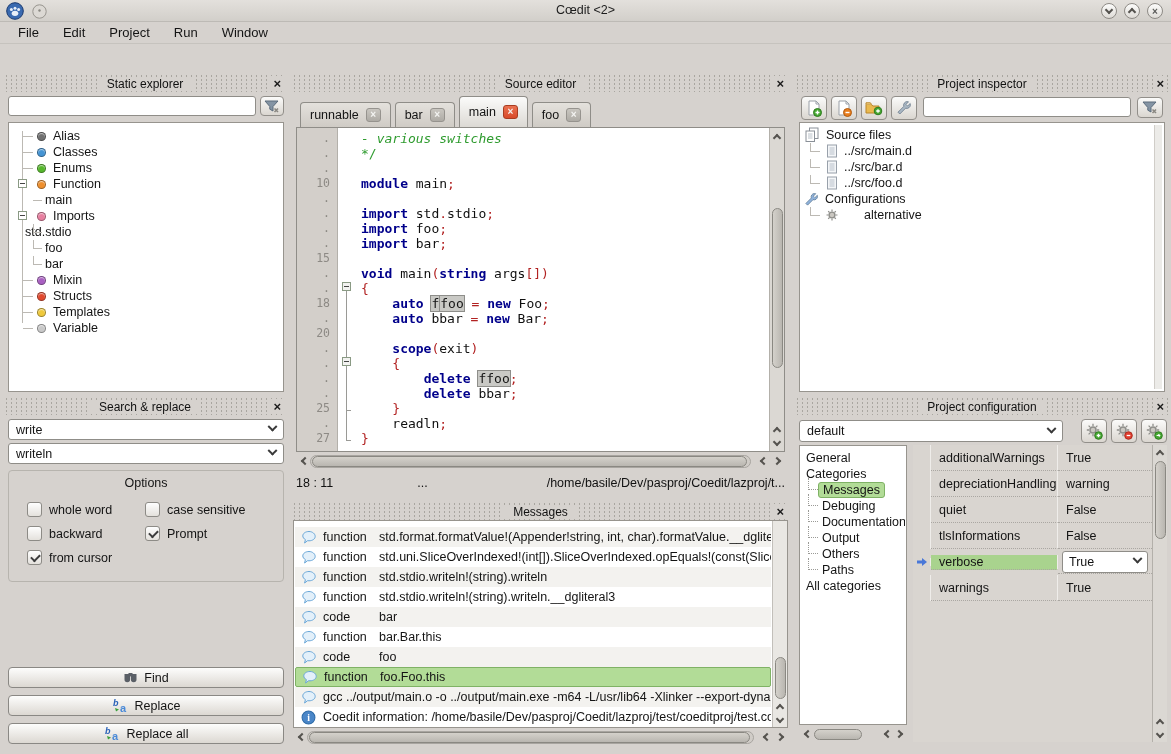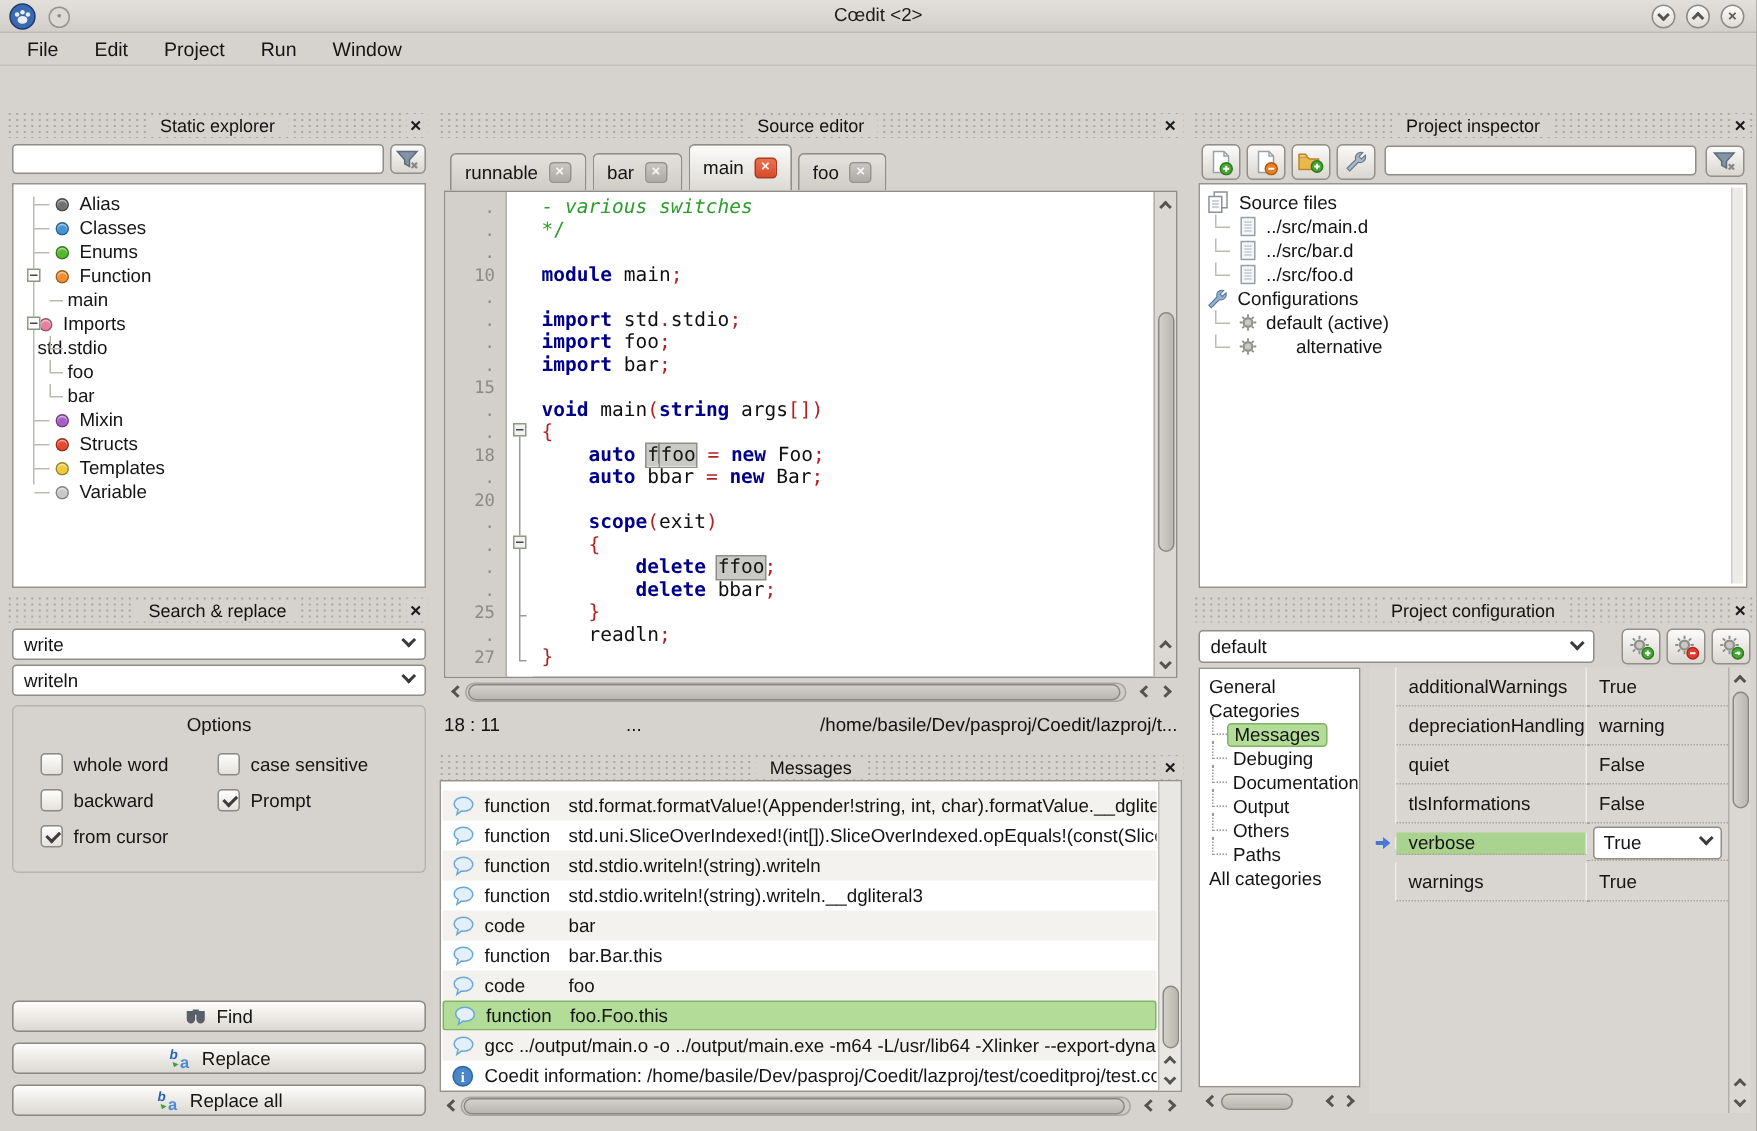--- a/index.html
+++ b/index.html
@@ -196,21 +196,21 @@
           </div>
         <div class="trow" style="padding-left:28px;">
             <span class="expbox" style="left:9px;top:3px;"></span>
             <span class="dot" style="background: rgb(239, 143, 44);"></span>
             <span>Function</span>
           </div>
         <div class="trow" style="padding-left:36px;">
             <span class="tstub" style="left:24px;top:8px;width:9px;"></span>
             <span>main</span>
           </div>
-        <div class="trow" style="padding-left:17px;">
+        <div class="trow" style="padding-left:28px;">
             <span class="expbox" style="left:9px;top:3px;"></span>
             <span class="dot" style="background: rgb(232, 127, 160);"></span>
             <span>Imports</span>
           </div>
         <div class="trow" style="padding-left:16px;">
             <span class="tline" style="left:24px;top:0;height:8px;"></span>
             <span class="tstub" style="left:24px;top:8px;width:9px;"></span>
             <span>std.stdio</span>
           </div>
         <div class="trow" style="padding-left:36px;">
@@ -619,31 +619,20 @@
           <span>../src/foo.d</span>
         </div>
         <div class="trow" style="padding-left:4px;">
           <span style="margin-right:6px;">
               <svg width="15" height="15" viewBox="0 0 16 16">
                 <path d="M11.2 1.6a3.6 3.6 0 0 0-3.4 4.8L2 12.2 3.8 14l5.8-5.8a3.6 3.6 0 0 0 4.8-3.4c0-.4-.1-.9-.2-1.3L11.6 6 10 4.4l2.5-2.6c-.4-.1-.9-.2-1.3-.2z" fill="#8fb2dc" stroke="#5c7890" stroke-width=".8"></path>
               </svg>
             </span>
           <span>Configurations</span>
         </div>
-        <div class="trow" style="padding-left:26px;">
-          <span class="tline" style="left:10px;top:0;height:8px;"></span>
-            <span class="tstub" style="left:10px;top:8px;width:10px;"></span>
-          <span style="margin-right:6px;">
-              <svg width="12" height="12" viewBox="0 0 12 12">
-                <circle cx="6" cy="6" r="2.9" fill="#cbc8c2" stroke="#8f8f8b" stroke-width="1.4"></circle>
-                <path d="M6 .5v2M6 9.5v2M.5 6h2M9.5 6h2M2.2 2.2l1.3 1.3M8.5 8.5l1.3 1.3M9.8 2.2L8.5 3.5M3.5 8.5L2.2 9.8" stroke="#8f8f8b" stroke-width="1.2"></path>
-              </svg>
-            </span>
-          <span>default (active)</span>
-        </div>
         <div class="trow" style="padding-left:26px;gap:20px;">
           <span class="tline" style="left:10px;top:0;height:8px;"></span>
             <span class="tstub" style="left:10px;top:8px;width:10px;"></span>
           <span style="margin-right:6px;">
               <svg width="12" height="12" viewBox="0 0 12 12">
                 <circle cx="6" cy="6" r="2.9" fill="#cbc8c2" stroke="#8f8f8b" stroke-width="1.4"></circle>
                 <path d="M6 .5v2M6 9.5v2M.5 6h2M9.5 6h2M2.2 2.2l1.3 1.3M8.5 8.5l1.3 1.3M9.8 2.2L8.5 3.5M3.5 8.5L2.2 9.8" stroke="#8f8f8b" stroke-width="1.2"></path>
               </svg>
             </span>
           <span>alternative</span>

